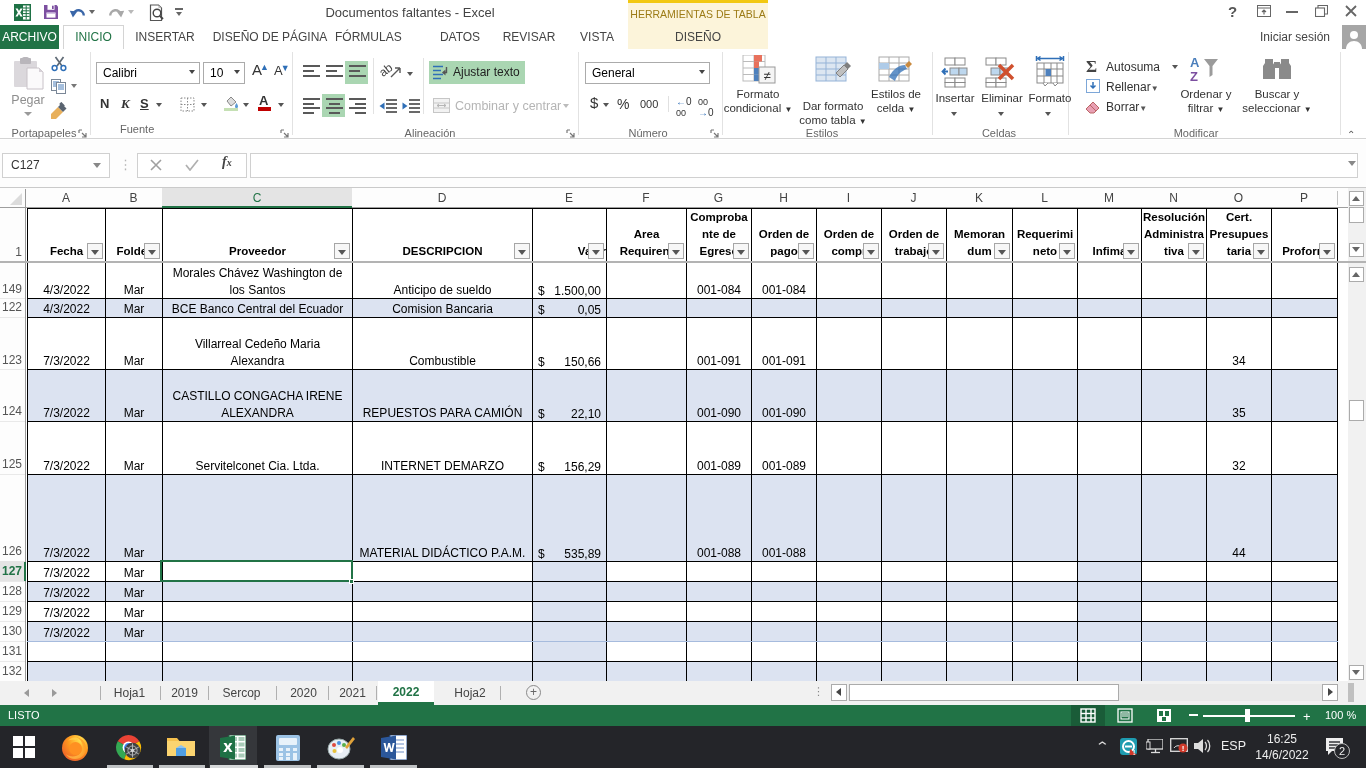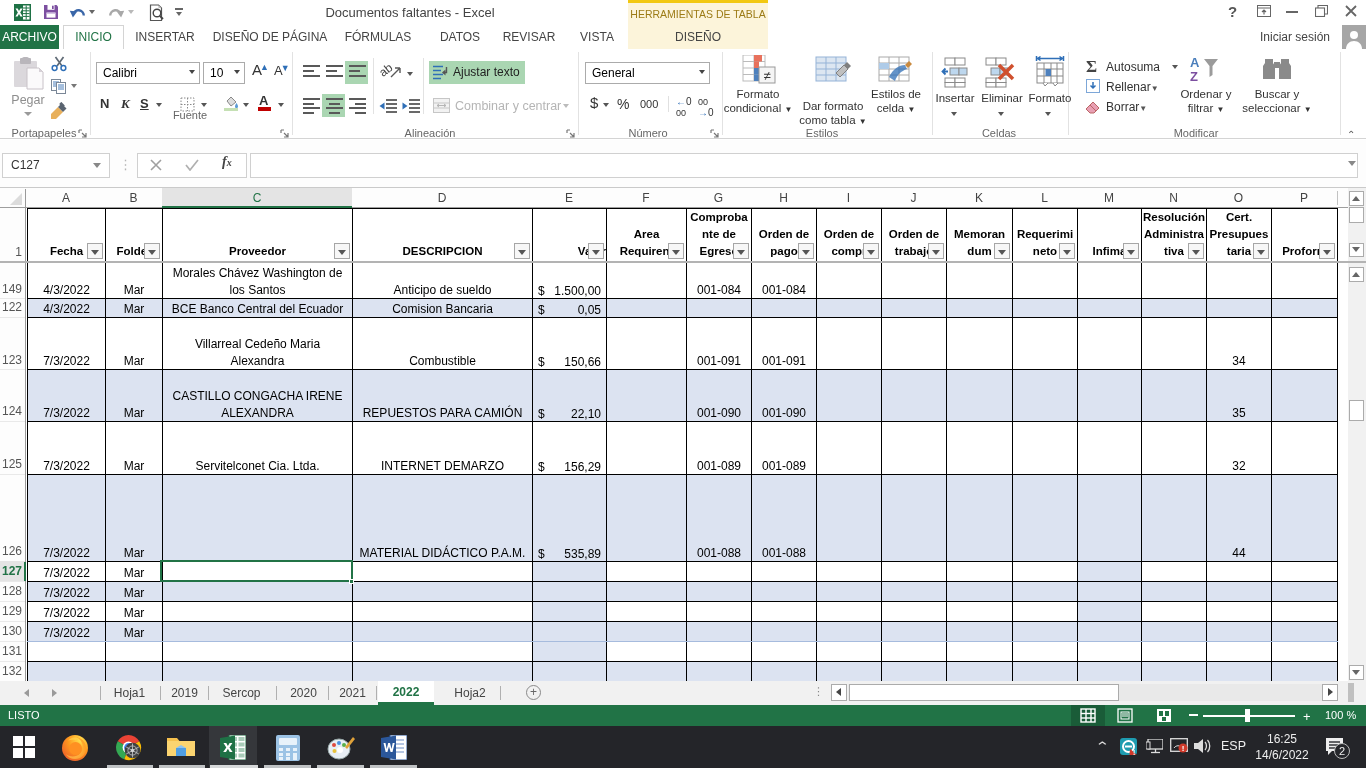--- a/index.html
+++ b/index.html
@@ -62,21 +62,21 @@
         <path d="M1 1l10 10M11 1L1 11" stroke="#666" stroke-width="1.8"></path>
       </svg>
 </div>
 <div class="abs" style="left:628px;top:0;width:140px;height:25px;background:#fcf4da;border-top:3px solid #f2c811;font-size:10.5px;color:#9c7b16;text-align:center;line-height:23px;white-space:nowrap;">HERRAMIENTAS DE TABLA</div>
 <div class="abs" style="left:0;top:25px;width:1366px;height:24px;background:#fff;">
 <div class="abs" style="left:0;top:0;width:59px;height:24px;background:#217346;color:#fff;font-size:12px;text-align:center;line-height:24px;">ARCHIVO</div>
 <div class="abs" style="left:63px;top:0;width:61px;height:24px;background:#fff;border:1px solid #d4d4d4;border-bottom:none;"></div>
 <div class="abs" style="left:63px;top:0;width:61px;height:24px;font-size:12px;color:#217346;text-align:center;line-height:24px;font-weight:normal;">INICIO</div>
 <div class="abs" style="left:125px;top:0;width:80px;height:24px;font-size:12px;color:#444;text-align:center;line-height:24px;font-weight:normal;">INSERTAR</div>
 <div class="abs" style="left:205px;top:0;width:130px;height:24px;font-size:12px;color:#444;text-align:center;line-height:24px;font-weight:normal;">DISEÑO DE PÁGINA</div>
-<div class="abs" style="left:335px;top:0;width:86px;height:24px;font-size:12px;color:#444;text-align:center;line-height:24px;font-weight:normal;">FÓRMULAS</div>
+<div class="abs" style="left:335px;top:0;width:86px;height:24px;font-size:12px;color:#444;text-align:left;line-height:24px;font-weight:normal;">FÓRMULAS</div>
 <div class="abs" style="left:421px;top:0;width:78px;height:24px;font-size:12px;color:#444;text-align:center;line-height:24px;font-weight:normal;">DATOS</div>
 <div class="abs" style="left:498px;top:0;width:62px;height:24px;font-size:12px;color:#444;text-align:center;line-height:24px;font-weight:normal;">REVISAR</div>
 <div class="abs" style="left:560px;top:0;width:74px;height:24px;font-size:12px;color:#444;text-align:center;line-height:24px;font-weight:normal;">VISTA</div>
 <div class="abs" style="left:628px;top:0;width:140px;height:24px;background:#fcf4da;"></div>
 <div class="abs" style="left:628px;top:0;width:140px;height:24px;font-size:12px;color:#444;text-align:center;line-height:24px;font-weight:normal;">DISEÑO</div>
 <div class="abs" style="left:1240px;top:0;width:110px;height:24px;font-size:12px;color:#444;text-align:center;line-height:24px;">Iniciar sesión</div>
 <div class="abs" style="left:1342px;top:0;width:24px;height:24px;background:#a6a6a6;"></div>
 <svg class="abs" style="left:1345px;top:3px" width="18" height="21" viewBox="0 0 18 21">
         <circle cx="9" cy="7" r="4" fill="#fff"></circle>
         <path d="M1 21c0-5 3.5-8 8-8s8 3 8 8z" fill="#fff"></path>
@@ -84,21 +84,21 @@
 </div>
 <div class="abs" style="left:0;top:49px;width:1366px;height:90px;background:#fff;border-bottom:1px solid #d4d4d4;">
 <div class="abs" style="left:90px;top:3px;width:1px;height:83px;background:#e2e2e2;"></div>
 <div class="abs" style="left:292px;top:3px;width:1px;height:83px;background:#e2e2e2;"></div>
 <div class="abs" style="left:578px;top:3px;width:1px;height:83px;background:#e2e2e2;"></div>
 <div class="abs" style="left:722px;top:3px;width:1px;height:83px;background:#e2e2e2;"></div>
 <div class="abs" style="left:932px;top:3px;width:1px;height:83px;background:#e2e2e2;"></div>
 <div class="abs" style="left:1068px;top:3px;width:1px;height:83px;background:#e2e2e2;"></div>
 <div class="abs" style="left:1340px;top:3px;width:1px;height:83px;background:#e2e2e2;"></div>
 <div class="abs" style="left:-26px;top:78px;width:140px;text-align:center;font-size:11px;color:#666;">Portapapeles</div>
-<div class="abs" style="left:120px;top:60px;width:140px;text-align:center;font-size:11px;color:#666;">Fuente</div>
+<div class="abs" style="left:120px;top:74px;width:140px;font-size:11px;color:#666;">Fuente</div>
 <div class="abs" style="left:360px;top:78px;width:140px;text-align:center;font-size:11px;color:#666;">Alineación</div>
 <div class="abs" style="left:578px;top:78px;width:140px;text-align:center;font-size:11px;color:#666;">Número</div>
 <div class="abs" style="left:752px;top:78px;width:140px;text-align:center;font-size:11px;color:#666;">Estilos</div>
 <div class="abs" style="left:929px;top:78px;width:140px;text-align:center;font-size:11px;color:#666;">Celdas</div>
 <div class="abs" style="left:1126px;top:78px;width:140px;text-align:center;font-size:11px;color:#666;">Modificar</div>
 <svg class="abs" style="left:78px;top:80px" width="10" height="10" viewBox="0 0 10 10">
         <path d="M1 1v3M1 1h3M1 1" stroke="#777" stroke-width="1.2" fill="none"></path>
         <path d="M4 4l4 4M8 4v4h-4" stroke="#777" stroke-width="1.2" fill="none"></path>
       </svg>
 <svg class="abs" style="left:280px;top:80px" width="10" height="10" viewBox="0 0 10 10">

